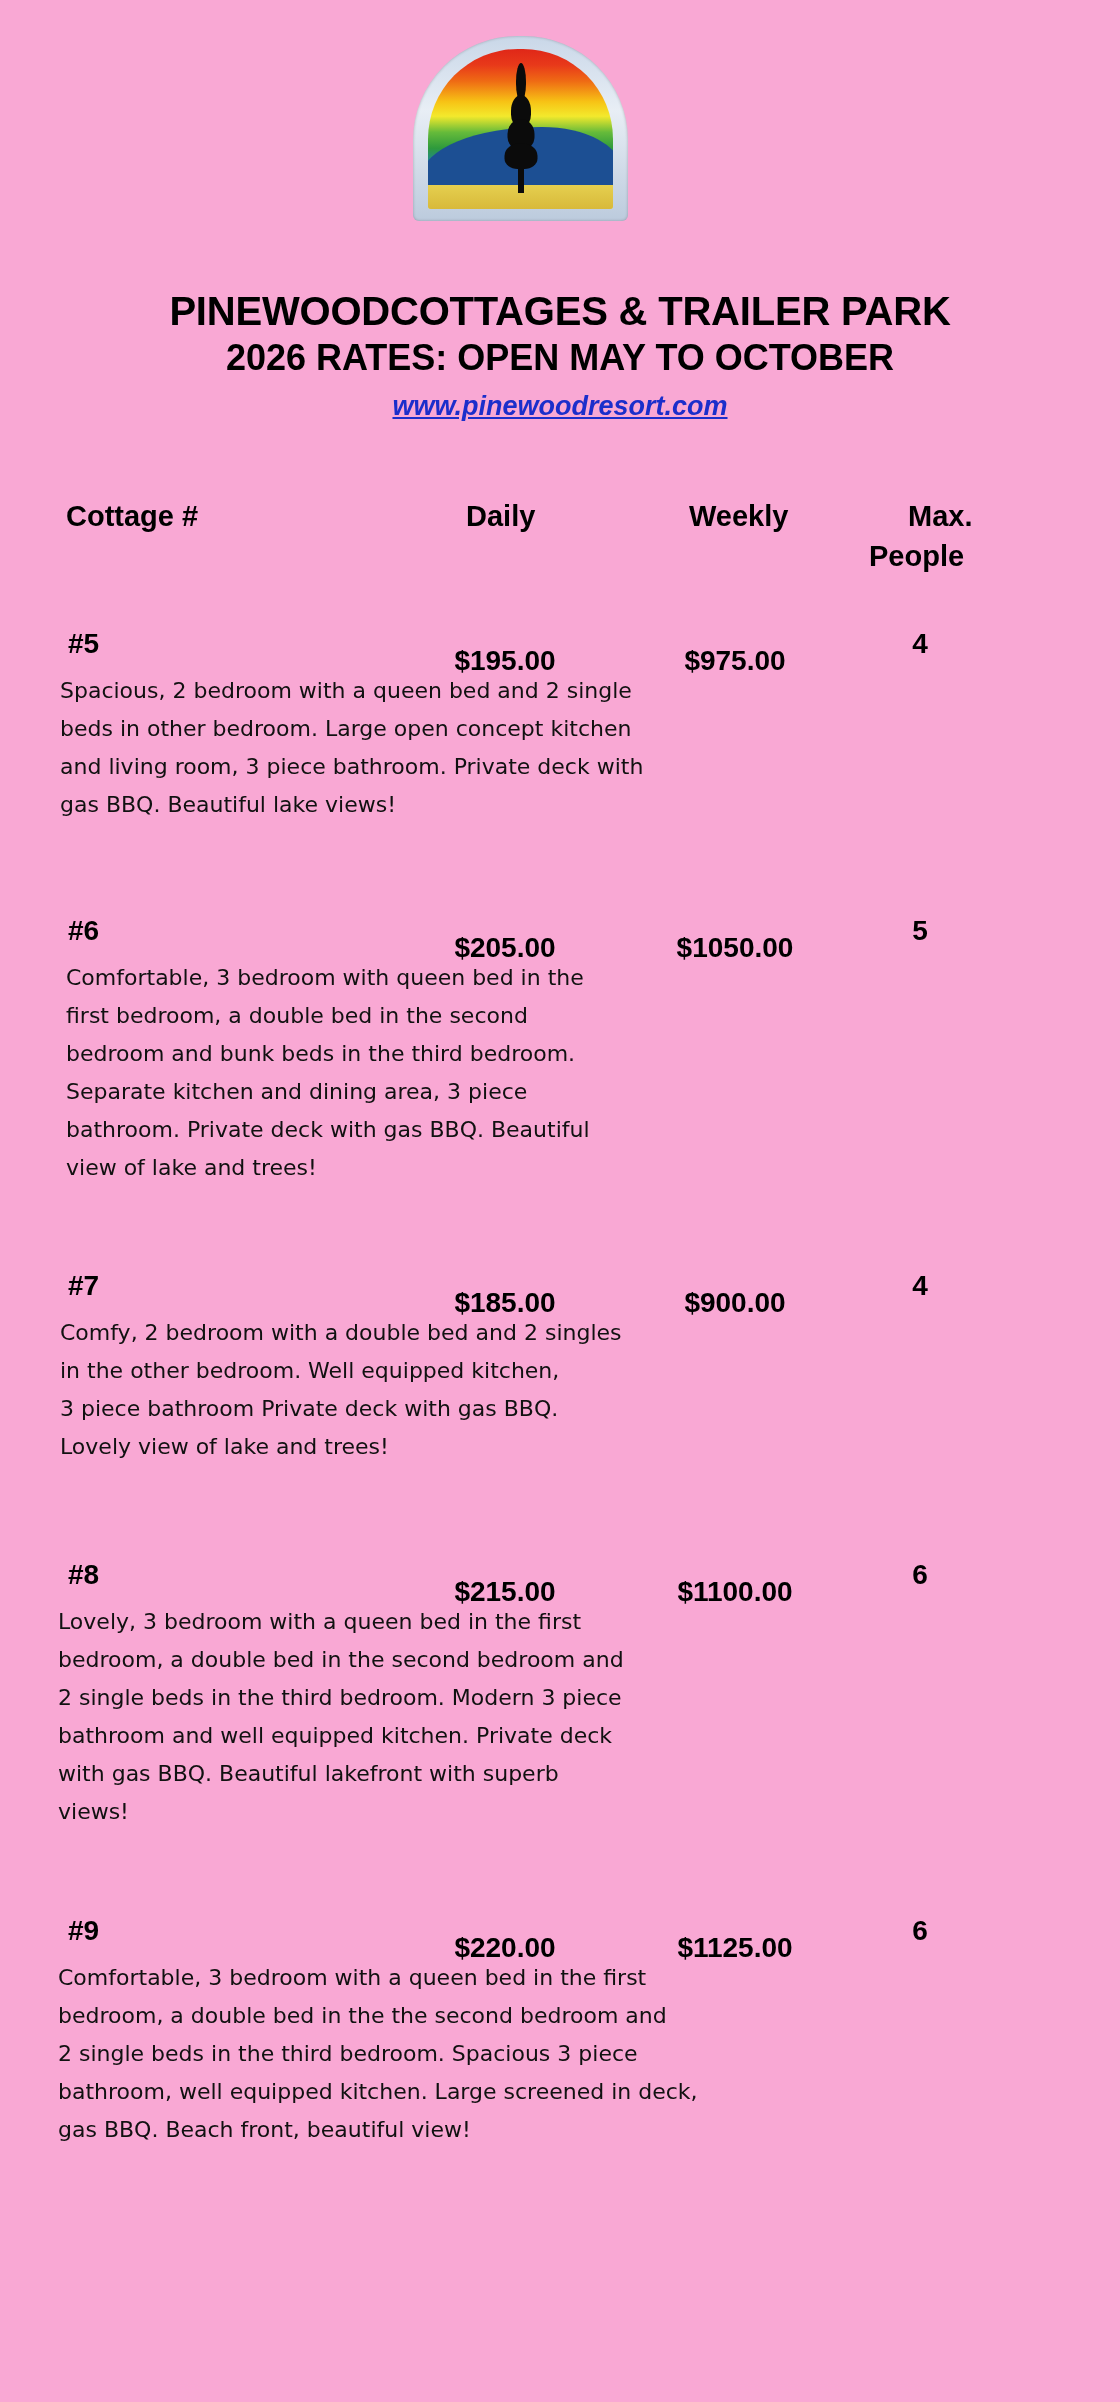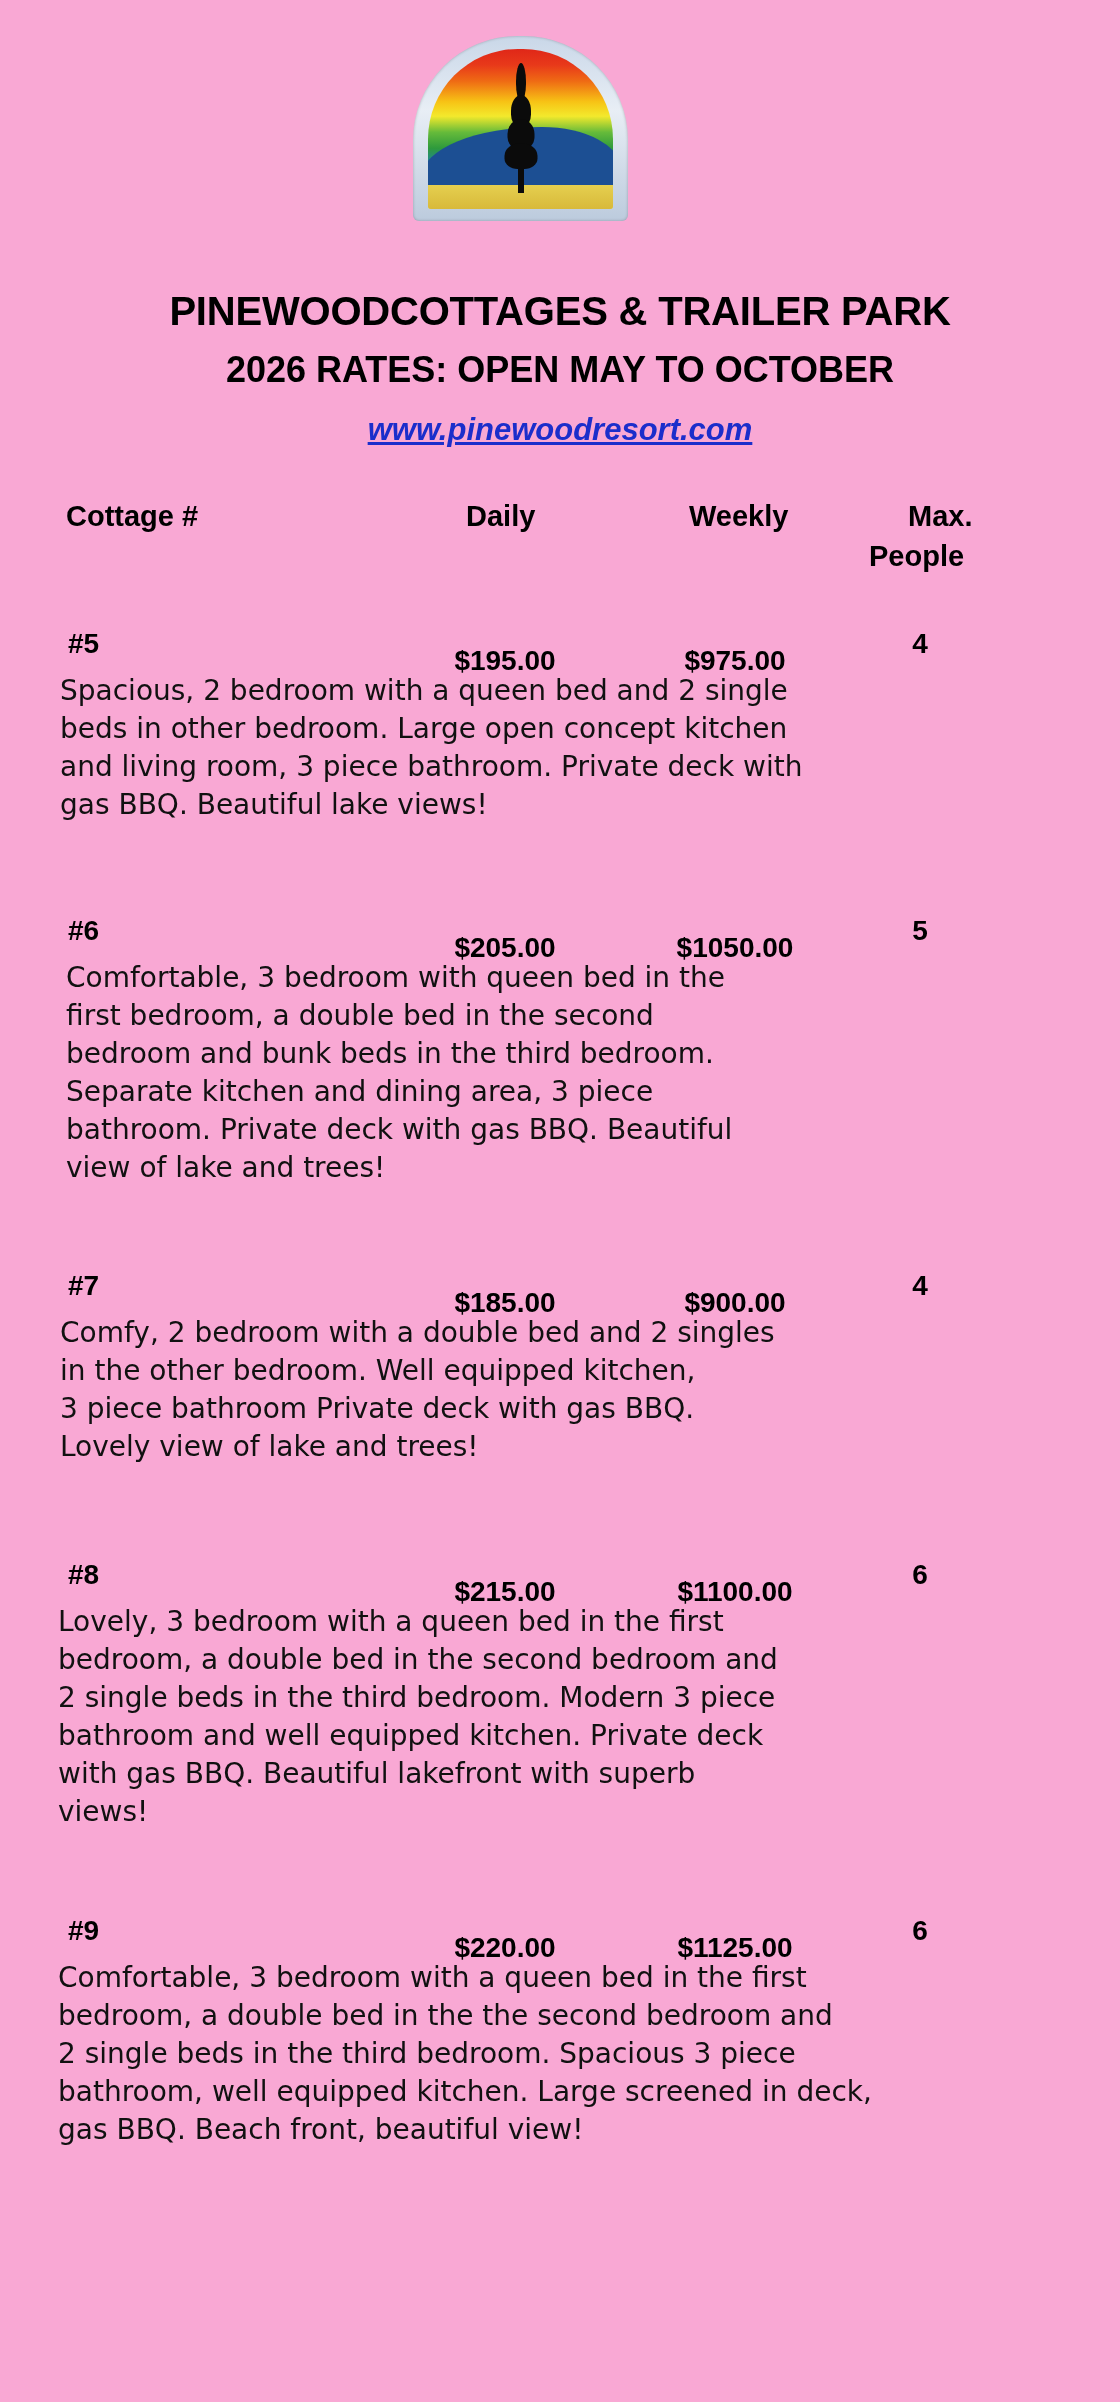--- a/index.html
+++ b/index.html
@@ -120,30 +120,30 @@
     font-size: 40px;
     letter-spacing: -0.2px;
     line-height: 46px;
     white-space: nowrap;
   }
   .title-2 {
     font-family: "Liberation Sans", sans-serif;
     font-weight: bold;
     font-size: 36px;
     line-height: 44px;
-    margin-top: 14px;
+    margin-top: 2px;
     white-space: nowrap;
   }
   .title-link {
     font-family: "Liberation Sans", sans-serif;
     font-weight: bold;
     font-style: italic;
-    font-size: 31px;
+    font-size: 27px;
     line-height: 40px;
-    margin-top: 18px;
+    margin-top: 6px;
     color: #1b2ecb;
     text-decoration: underline;
     display: inline-block;
   }
 
   
   .headers {
     position: absolute;
     left: 0;
     top: 500px;
@@ -171,21 +171,21 @@
     font-weight: bold;
     font-size: 28px;
   }
   .c-id     { position: absolute; left: 68px;  top: 0; }
   .c-daily  { position: absolute; left: 420px; top: 0; width: 170px; text-align: center; margin-top: 17px; }
   .c-weekly { position: absolute; left: 640px; top: 17px; width: 190px; text-align: center; }
   .c-max    { position: absolute; left: 880px; top: 0; width: 80px;  text-align: center; }
 
   .desc {
     font-family: "DejaVu Sans", sans-serif;
-    font-size: 28px;
+    font-size: 22px;
     line-height: 38px;
     color: #111111;
     padding-left: 66px;
     padding-right: 52px;
     white-space: pre-line;
   }
 
   
   #row-5 { top: 628px; }
   #row-6 { top: 915px; }

